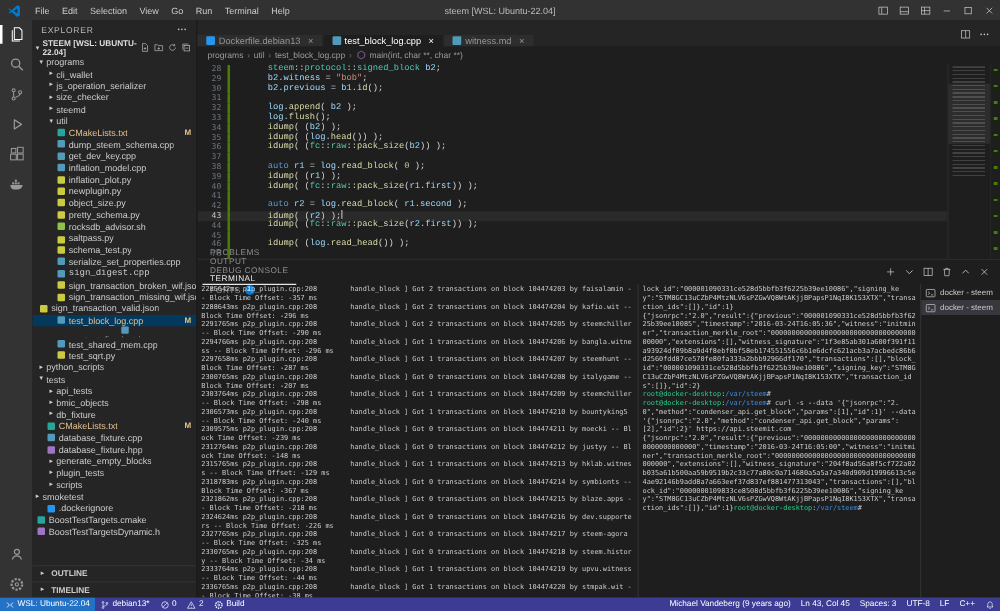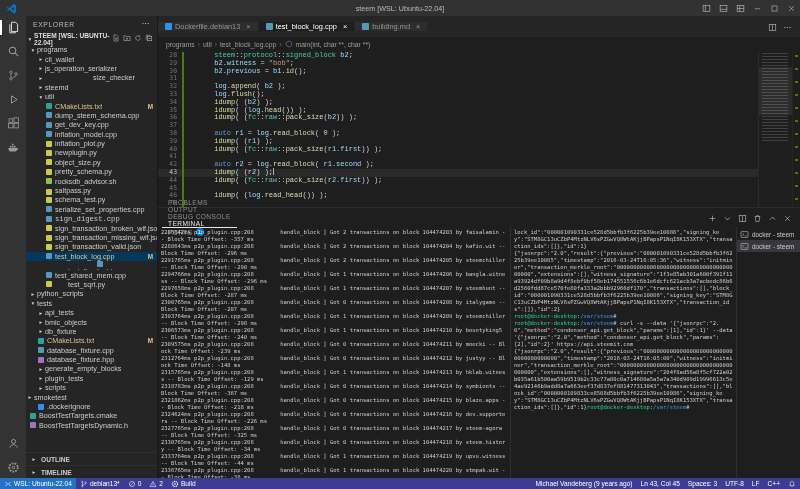--- a/index.html
+++ b/index.html
@@ -48,21 +48,21 @@
   .ficon{width:6px;height:6px;flex:0 0 6px;border-radius:1px;margin:0 3px 0 1px;}
   .tlabel{overflow:hidden;}
   .tlabel.mod{color:var(--git-modified,#e2c08d);}
   .gbadge{margin-left:auto;padding-right:4px;color:var(--git-modified,#e2c08d);font-size:6.4px;font-weight:700;}
   .foot-row{height:13px;display:flex;align-items:center;border-top:1px solid #303031;
     font-weight:700;font-size:6.6px;padding-left:4px;gap:3px;color:#ccc;}
   .foot-row .twisty{font-size:5.5px;}
 
   
   #editor-col{flex:1;min-width:0;display:flex;flex-direction:column;background:#1e1e1e;}
-  #tabbar{height:21px;flex:0 0 21px;background:#252526;display:flex;align-items:center;}
+  #tabbar{height:21px;flex:0 0 21px;background:#252526;display:flex;align-items:flex-end;}
   #tabs{display:flex;}
   .tab{display:flex;align-items:center;gap:3px;padding:0 7px;background:#2d2d2d;
     border-right:1px solid #252526;font-size:7.4px;color:#969696;}
   .tab.active{background:#1e1e1e;color:#ffffff;}
   .ticon{width:7px;height:7px;border-radius:1px;}
   .tab .close{margin-left:3px;color:inherit;}
   #tab-actions{margin-left:auto;display:flex;align-items:center;gap:6px;padding:0 8px;color:#ccc;}
 
   #breadcrumbs{height:14px;flex:0 0 14px;display:flex;align-items:center;gap:3px;
     padding-left:8px;font-size:6.8px;color:#9d9d9d;}
@@ -121,20 +121,30 @@
 <body>
 
 <div id="app">
 
   <header id="titlebar">
     <span id="logo" class="icon i11">
         <svg viewBox="0 0 16 16">
           <path d="M11.2 1.6L4.8 7.5 2.3 5.6 1.1 6.2l2.7 2.3-2.7 2.3 1.2.6 2.5-1.9 6.4 5.9 3.2-1.6V3.2L11.2 1.6zm.3 3.5v6.3L7.4 8.5l4.1-3.4z" fill="#007acc"></path>
         </svg>
       </span>
+    <nav id="menubar">
+        <span class="menu-item">File</span>
+        <span class="menu-item">Edit</span>
+        <span class="menu-item">Selection</span>
+        <span class="menu-item">View</span>
+        <span class="menu-item">Go</span>
+        <span class="menu-item">Run</span>
+        <span class="menu-item">Terminal</span>
+        <span class="menu-item">Help</span>
+      </nav>
     <div id="window-title">steem [WSL: Ubuntu-22.04]</div>
     <div id="titlebar-actions">
         <span class="tb-btn">
           <span class="icon i9">
             <svg viewBox="0 0 16 16">
               <rect x="2" y="3" width="12" height="10" fill="none" stroke="currentColor"></rect>
               <path d="M6 3v10" stroke="currentColor"></path>
             </svg>
           </span>
         </span>
@@ -305,21 +315,21 @@
             <span class="tlabel">programs</span>
           </div>
           <div class="row" style="padding-left: 11px;">
             <span class="twisty">▸</span>
             <span class="tlabel">cli_wallet</span>
           </div>
           <div class="row" style="padding-left: 11px;">
             <span class="twisty">▸</span>
             <span class="tlabel">js_operation_serializer</span>
           </div>
-          <div class="row" style="padding-left: 11px; gap: 48px;">
+          <div class="row" style="padding-left: 11px;">
             <span class="twisty">▸</span>
             <span class="tlabel">size_checker</span>
           </div>
           <div class="row" style="padding-left: 11px;">
             <span class="twisty">▸</span>
             <span class="tlabel">steemd</span>
           </div>
           <div class="row" style="padding-left: 11px;">
             <span class="twisty">▾</span>
             <span class="tlabel">util</span>
@@ -378,38 +388,38 @@
             <span class="tlabel">sign_digest.cpp</span>
           </div>
           <div class="row" style="padding-left: 19px;">
             <span class="ficon" style="background: rgb(203, 203, 65);"></span>
             <span class="tlabel">sign_transaction_broken_wif.json</span>
           </div>
           <div class="row" style="padding-left: 19px;">
             <span class="ficon" style="background: rgb(203, 203, 65);"></span>
             <span class="tlabel">sign_transaction_missing_wif.json</span>
           </div>
-          <div class="row" style="padding-left: 19px;">
+          <div class="row" style="padding-left: 5px;">
             <span class="ficon" style="background: rgb(203, 203, 65);"></span>
             <span class="tlabel">sign_transaction_valid.json</span>
           </div>
           <div class="row selected" style="padding-left: 19px;">
             <span class="ficon" style="background: rgb(81, 154, 186);"></span>
             <span class="tlabel mod">test_block_log.cpp</span>
             <span class="gbadge">M</span>
           </div>
           <div class="row" style="padding-left: 19px; flex-direction: column;">
             <span class="ficon" style="background: rgb(81, 154, 186);"></span>
             <span class="tlabel">test_fixed_string.cpp</span>
           </div>
           <div class="row" style="padding-left: 19px;">
             <span class="ficon" style="background: rgb(81, 154, 186);"></span>
             <span class="tlabel">test_shared_mem.cpp</span>
           </div>
-          <div class="row" style="padding-left: 19px; gap: 13px;">
+          <div class="row" style="padding-left: 19px;">
             <span class="ficon" style="background: rgb(203, 203, 65);"></span>
             <span class="tlabel">test_sqrt.py</span>
           </div>
           <div class="row" style="padding-left: 3px;">
             <span class="twisty">▸</span>
             <span class="tlabel">python_scripts</span>
           </div>
           <div class="row" style="padding-left: 3px;">
             <span class="twisty">▾</span>
             <span class="tlabel">tests</span>
@@ -488,21 +498,21 @@
               <span>Dockerfile.debian13</span>
               <span class="close">×</span>
             </div>
             <div class="tab active">
               <span class="ticon" style="background: rgb(81, 154, 186);"></span>
               <span>test_block_log.cpp</span>
               <span class="close">×</span>
             </div>
             <div class="tab">
               <span class="ticon" style="background: rgb(81, 154, 186);"></span>
-              <span>building.md</span>
+              <span>witness.md</span>
               <span class="close">×</span>
             </div>
           </div>
         <div id="tab-actions">
             <span><span class="icon i9">
                 <svg viewBox="0 0 16 16">
                   <rect x="2.2" y="2.8" width="11.6" height="10.4" fill="none" stroke="currentColor"></rect>
                   <path d="M8 2.8v10.4" stroke="currentColor"></path>
                 </svg>
               </span></span>

